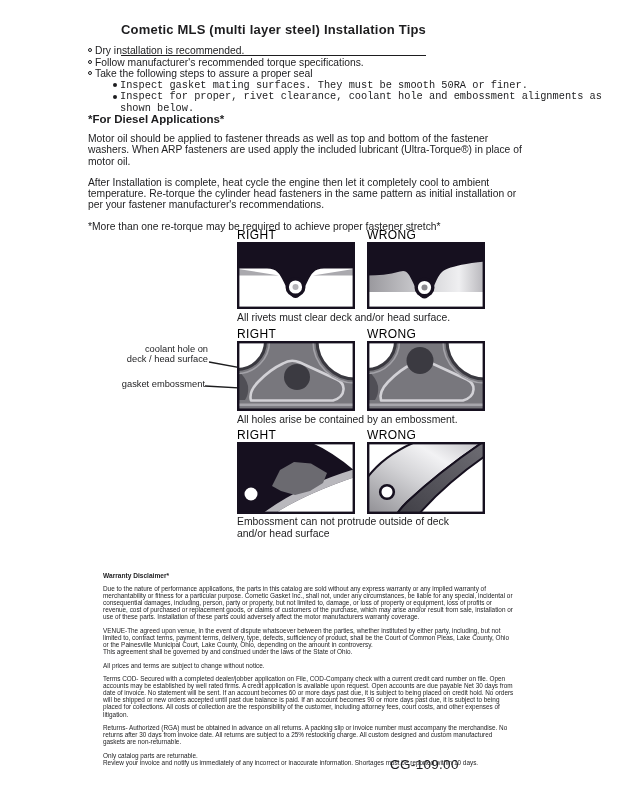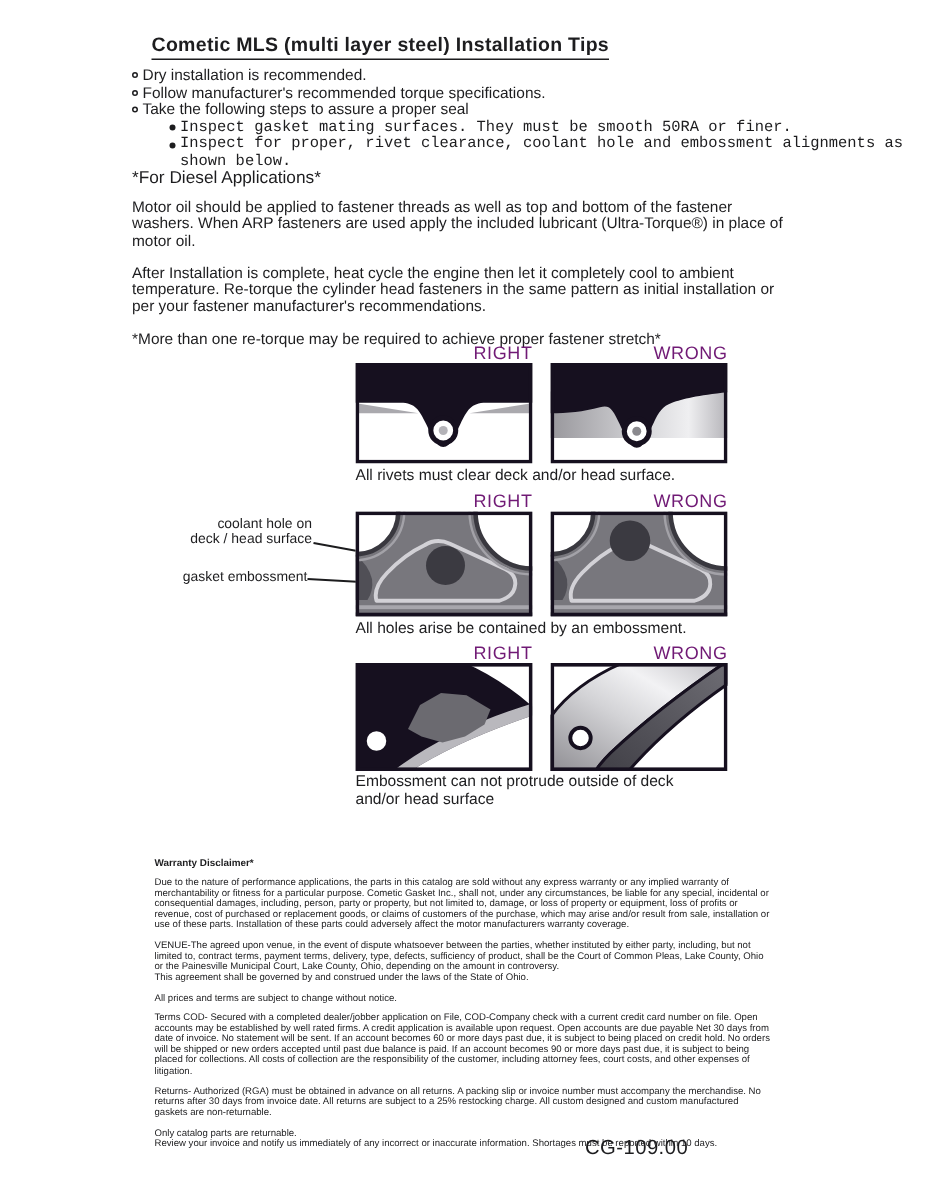--- a/index.html
+++ b/index.html
@@ -3,40 +3,40 @@
 <meta charset="utf-8">
 <style>
   * { margin:0; padding:0; box-sizing:border-box; }
   body { background:#ffffff; }
   .sheet {
     position:relative; width:618px; height:800px; background:#ffffff;
     font-family:"Liberation Sans", sans-serif; color:#1d1d1f; overflow:hidden;
   }
   
   .title {
-    position:absolute; left:101px; top:22px;
+    position:absolute; left:121px; top:22px;
     font-size:13px; font-weight:bold; letter-spacing:.2px;
-    border-bottom:1.6px solid #1d1d1f; padding-bottom:2px;
+    border-bottom:1.6px solid #1d1d1f; padding-bottom:18px;
   }
   .tips { position:absolute; left:88px; top:45px; font-size:10.3px; line-height:11.6px; }
   .tip-row { display:flex; align-items:flex-start; }
   .b-open {
     width:4px; height:4px; border:1px solid #1d1d1f; border-radius:50%;
     margin:3px 3px 0 0; flex:0 0 auto;
   }
   .b-dot {
     width:4px; height:4px; background:#1d1d1f; border-radius:50%;
     margin:3.5px 3px 0 0; flex:0 0 auto;
   }
   .subtips { margin-left:25px;font-family:Liberation Mono, monospace; }
   .diesel { position:absolute; left:88px; top:113px; width:438px; }
-  .diesel h2 { font-size:11.5px; font-weight:normal; margin-bottom:8px; }
+  .diesel h2 { font-size:11.5px; font-weight:bold; margin-bottom:8px; }
   .diesel p { font-size:10.3px; line-height:11.3px; margin-bottom:10px; }
   
-  .dg-label { position:absolute; width:118px; text-align:right; font-size:12px; letter-spacing:.4px; color:#701a75; }
+  .dg-label { position:absolute; width:118px; text-align:left; font-size:12px; letter-spacing:.4px; color:#000000; }
   .dg-box { position:absolute; width:118px; }
   .dg-caption { position:absolute; left:237px; font-size:10.4px; line-height:11.5px; white-space:pre-line; }
   .ann { position:absolute; font-size:9.3px; line-height:10.2px; text-align:right; white-space:pre-line; }
   .leader { position:absolute; left:203px; top:353px; }
   svg { display:block; }
   
   .warranty { position:absolute; left:103px; top:572px; width:413px; }
   .warranty h3 { font-size:6.6px; font-weight:bold; margin-bottom:6px; }
   .warranty p { font-size:6.4px; line-height:7.1px; margin-bottom:6.4px; white-space:pre-line; }
   .pageno { position:absolute; left:390px; top:757px; font-size:13.5px; letter-spacing:.3px; }

